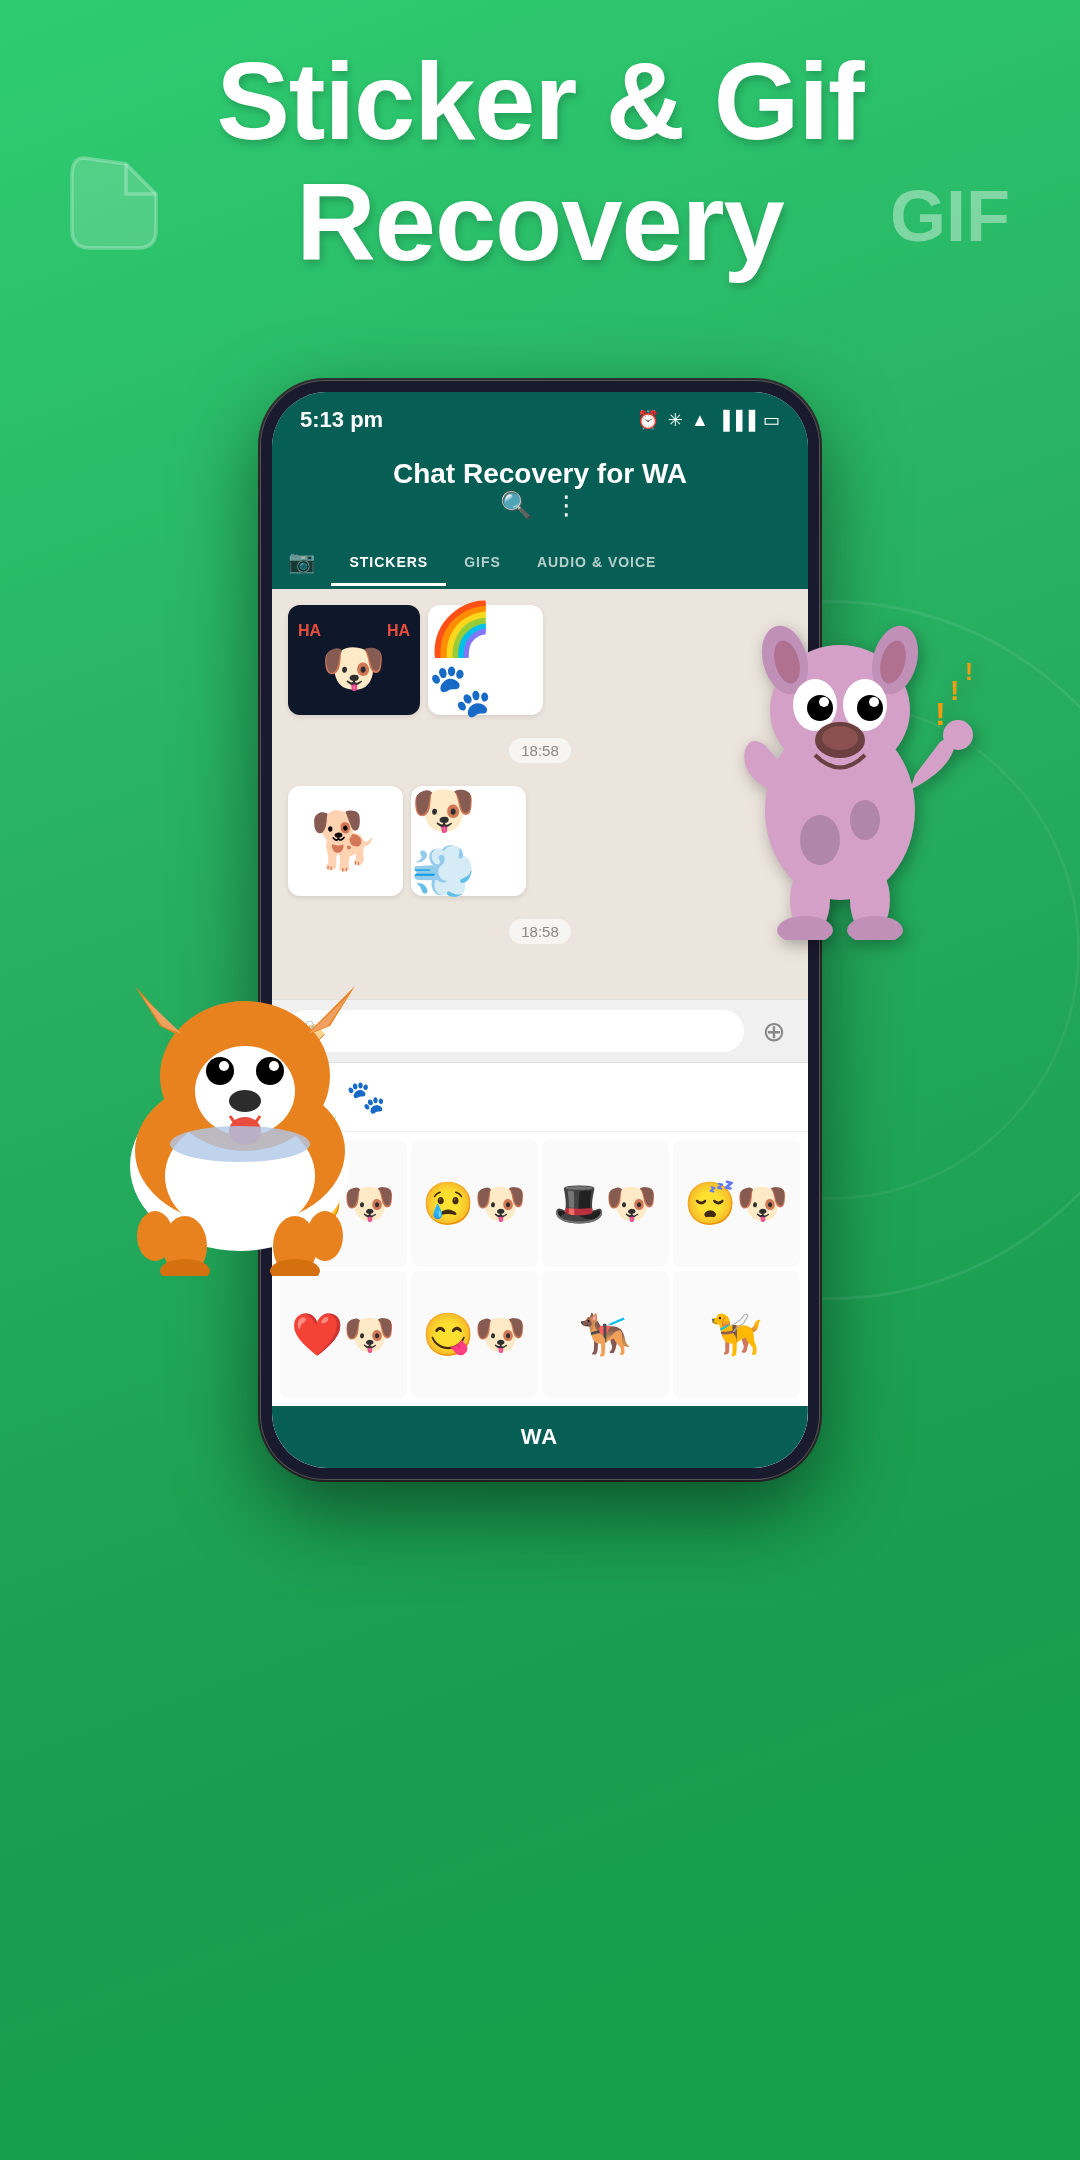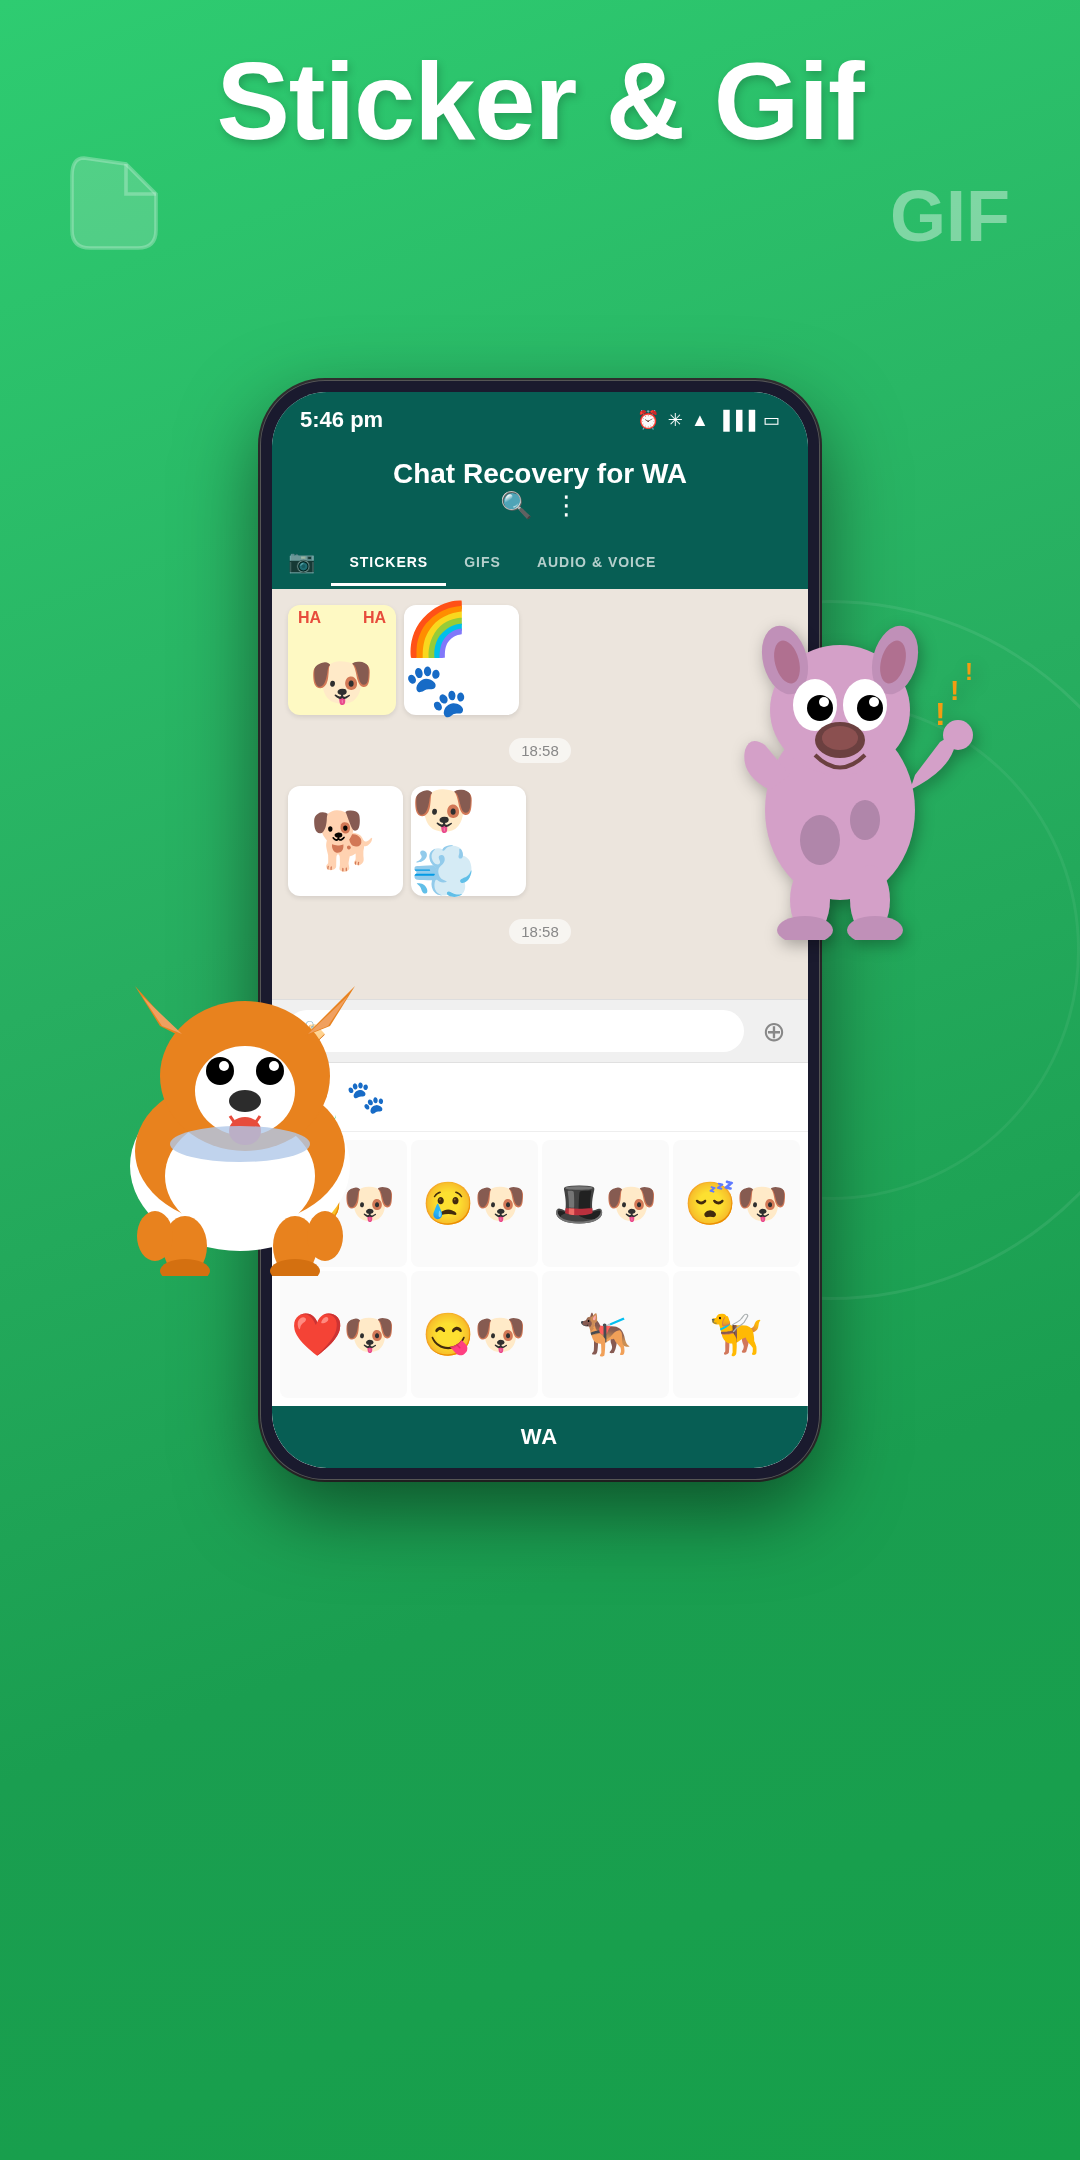--- a/index.html
+++ b/index.html
@@ -340,38 +340,39 @@
   </style>
 </head>
 <body>
 
 <div class="bg-circle"></div>
 <div class="bg-circle-2"></div>
 
 <div class="hero-title">
   <h1>
     <span>Sticker &amp; Gif</span><br>
+    <span>Recovery</span>
   </h1>
 </div>
 
 <div class="deco-sticker">
   <svg viewBox="0 0 100 100" xmlns="http://www.w3.org/2000/svg">
     <path d="M20 15 Q10 15 10 30 L10 75 Q10 90 25 90 L65 90 Q80 90 80 75 L80 45 L55 20 L20 15Z" fill="rgba(255,255,255,0.25)" stroke="rgba(255,255,255,0.4)" stroke-width="3"></path>
     <path d="M55 20 L55 45 L80 45" fill="none" stroke="rgba(255,255,255,0.4)" stroke-width="3"></path>
   </svg>
 </div>
 
 <div class="deco-gif">GIF</div>
 
 <div class="phone-wrapper">
   <div class="phone-outer">
     <div class="phone-screen">
 
       <div class="status-bar">
-        <span class="status-time">5:46 pm</span>
+        <span class="status-time">5:13 pm</span>
         <div class="status-icons">
           <span>⏰</span>
           <span>✳</span>
           <span>▲</span>
           <span>▐▐▐</span>
           <span>▭</span>
         </div>
       </div>
 
       <div class="app-bar">
@@ -394,21 +395,21 @@
           <span>AUDIO &amp; VOICE</span>
         </div>
       </div>
 
       <div class="chat-area">
         <div class="chat-messages">
 
           <div class="message-row">
             <div style="display:flex; gap:8px;">
 
-              <div style="background:#fef9c3; border-radius:12px; width:108px; height:110px; display:flex; flex-direction:column; align-items:center; justify-content:space-between; box-shadow:0 2px 5px rgba(0,0,0,0.1); position:relative; overflow:visible; font-size:11px; color:#e74c3c; font-weight:900; padding:4px;">
+              <div style="background:#0f172a; border-radius:12px; width:132px; height:110px; display:flex; flex-direction:column; align-items:center; justify-content:center; box-shadow:0 2px 5px rgba(0,0,0,0.1); position:relative; overflow:visible; font-size:11px; color:#e74c3c; font-weight:900; padding:4px;">
                 <div style="display:flex; justify-content:space-between; width:100%; padding:0 6px; font-size:16px; font-weight:900; color:#e74c3c;">
                   <span>HA</span>
                     <span>HA</span>
                 </div>
                 <div style="font-size:52px; line-height:1.1;">🐶</div>
               </div>
 
               <div style="background:white; border-radius:12px; width:115px; height:110px; display:flex; align-items:center; justify-content:center; box-shadow:0 2px 5px rgba(0,0,0,0.1); font-size:52px;">
                 🌈🐾
               </div>

